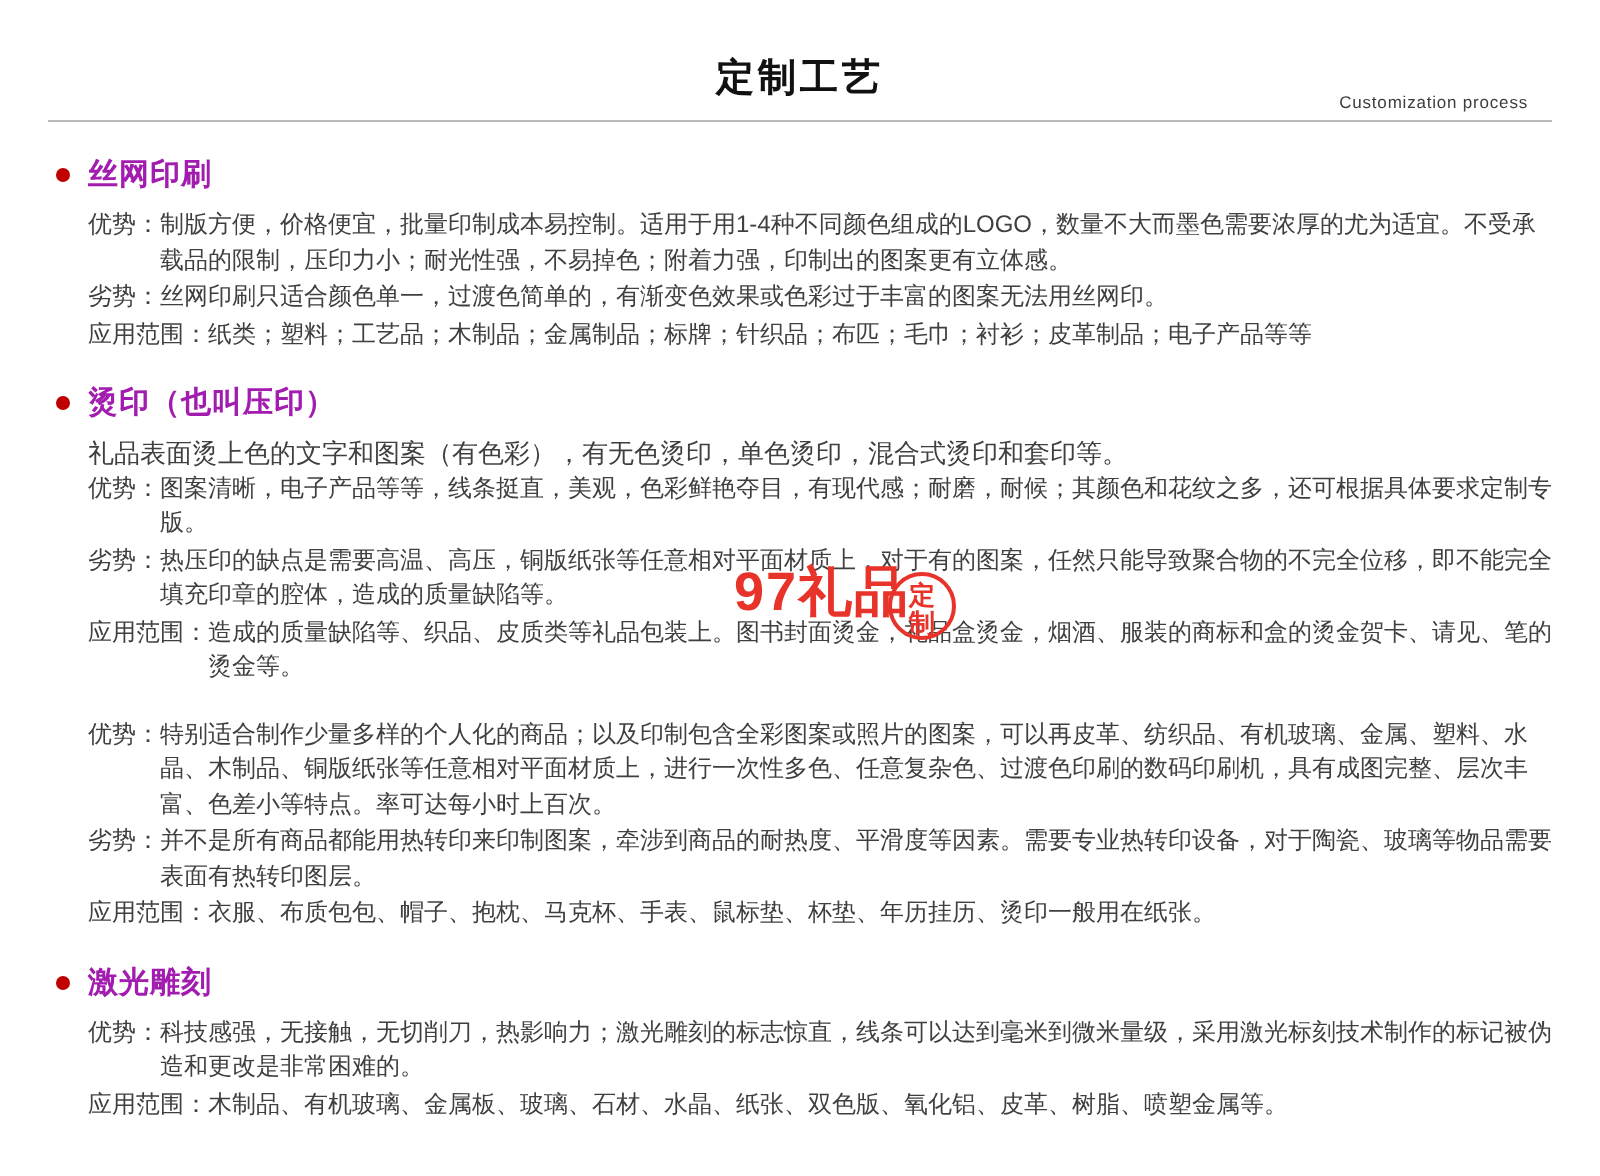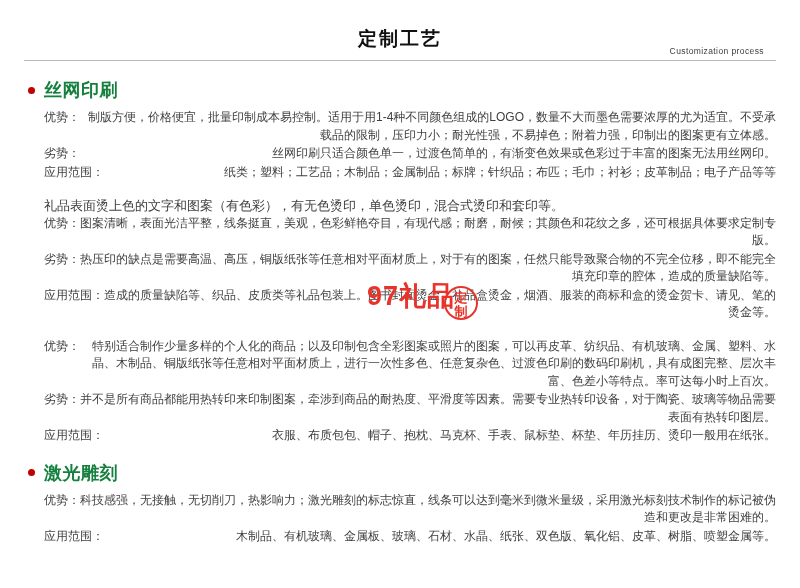--- a/index.html
+++ b/index.html
@@ -67,43 +67,42 @@
   .bullet {
     width: 7px;
     height: 7px;
     border-radius: 50%;
     background: #c00000;
     margin-left: 4px;
     margin-right: 9px;
     flex: 0 0 auto;
   }
   .section-title {
-    font-size: 18px;
-    font-weight: bold;
-    color: #15803d;
+    font-size: 15px;
+    font-weight: bold;
+    color: #a21caf;
     letter-spacing: 0.5px;
   }
   .section-body {
     padding-left: 20px;
   }
   .para {
     display: flex;
     align-items: flex-start;
     font-size: 12px;
     line-height: 17.5px;
     color: #3f3f3f;
     margin-bottom: 1px;
   }
   .para-label {
     flex: 0 0 auto;
     white-space: nowrap;
   }
   .para-text {
     flex: 1 1 auto;
-    text-align: right;
   }
   .para-plain {
     font-size: 13px;
     line-height: 17.5px;
     color: #3f3f3f;
   }
 
   
   .watermark {
     position: absolute;
@@ -168,25 +167,29 @@
           <span class="para-text">丝网印刷只适合颜色单一，过渡色简单的，有渐变色效果或色彩过于丰富的图案无法用丝网印。</span>
         </div>
         <div class="para">
           <span class="para-label">应用范围：</span>
           <span class="para-text">纸类；塑料；工艺品；木制品；金属制品；标牌；针织品；布匹；毛巾；衬衫；皮革制品；电子产品等等</span>
         </div>
       </div>
     </div>
 
     <div class="section">
+      <div class="section-head">
+        <span class="bullet"></span>
+        <span class="section-title">烫印（也叫压印）</span>
+      </div>
       <div class="section-body">
         <div class="para-plain">礼品表面烫上色的文字和图案（有色彩），有无色烫印，单色烫印，混合式烫印和套印等。</div>
         <div class="para">
           <span class="para-label">优势：</span>
-          <span class="para-text">图案清晰，表面光洁平整，线条挺直，美观，色彩鲜艳夺目，有现代感；耐磨，耐候；其颜色和花纹之多，还可根据具体要求定制专版。</span>
+          <span class="para-text">图案清晰，电子产品等等，线条挺直，美观，色彩鲜艳夺目，有现代感；耐磨，耐候；其颜色和花纹之多，还可根据具体要求定制专版。</span>
         </div>
         <div class="para">
           <span class="para-label">劣势：</span>
           <span class="para-text">热压印的缺点是需要高温、高压，铜版纸张等任意相对平面材质上，对于有的图案，任然只能导致聚合物的不完全位移，即不能完全填充印章的腔体，造成的质量缺陷等。</span>
         </div>
         <div class="para">
           <span class="para-label">应用范围：</span>
           <span class="para-text">造成的质量缺陷等、织品、皮质类等礼品包装上。图书封面烫金，礼品盒烫金，烟酒、服装的商标和盒的烫金贺卡、请见、笔的烫金等。</span>
         </div>
       </div>

